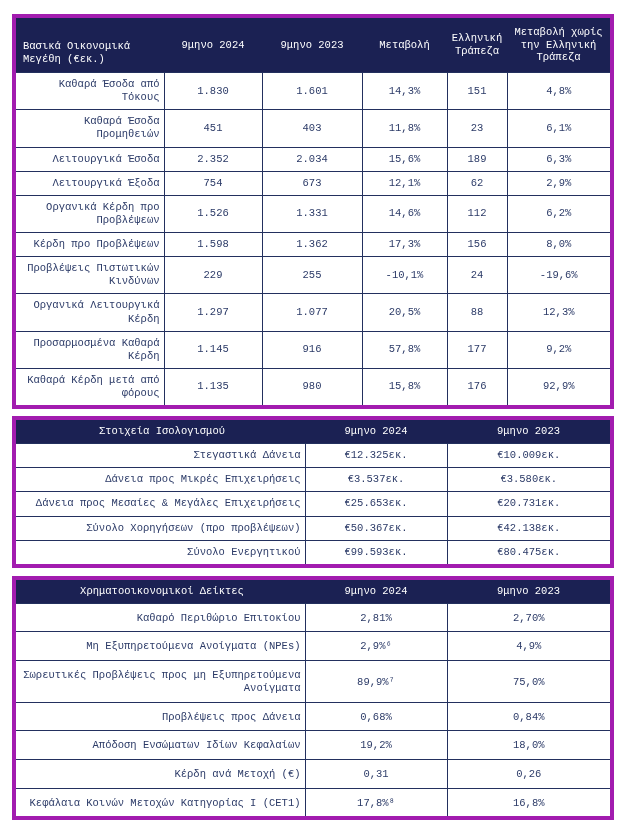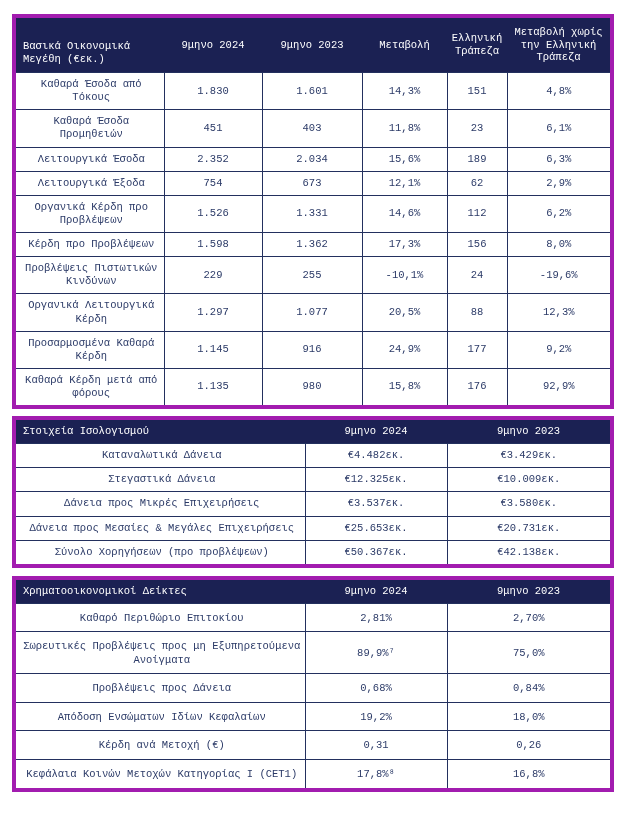--- a/index.html
+++ b/index.html
@@ -32,32 +32,32 @@
   td {
     border:1px solid #23305e;
     font-size:10.5px;
     line-height:1.25;
     color:#2b3a67;
     text-align:center;
     vertical-align:middle;
     padding:5px 6px;
     overflow:hidden;
   }
-  td.lbl { text-align:center; padding-left:7px; padding-right:4px; }
+  td.lbl { text-align:right; padding-left:7px; padding-right:4px; }
 
   
   .t1 { margin-bottom:7px; }
   .t1 th { height:44px; }
   .t1 th.th-label { text-align:left; vertical-align:bottom; padding:4px 4px 6px 7px; }
   .t1 td { height:13px; }
 
   
   .t23 { margin-bottom:8px; }
   .t23 th { height:19px; }
-  .t23 th.th-label { text-align:left; padding-left:7px; }
+  .t23 th.th-label { text-align:center; padding-left:7px; }
   .t2 td { padding-top:5px; padding-bottom:5px; }
   .t3 td { padding-top:8px; padding-bottom:6.5px; }
 </style>
 </head>
 <body>
 
 <div class="page">
 
   <table class="t1">
     <colgroup>
@@ -149,21 +149,21 @@
           <td>1.077</td>
           <td>20,5%</td>
           <td>88</td>
           <td>12,3%</td>
         </tr>
 
         <tr>
           <td class="lbl">Προσαρμοσμένα Καθαρά Κέρδη</td>
           <td>1.145</td>
           <td>916</td>
-          <td>24,9%</td>
+          <td>57,8%</td>
           <td>177</td>
           <td>9,2%</td>
         </tr>
 
         <tr>
           <td class="lbl">Καθαρά Κέρδη μετά από φόρους</td>
           <td>1.135</td>
           <td>980</td>
           <td>15,8%</td>
           <td>176</td>
@@ -180,25 +180,20 @@
     </colgroup>
     <thead>
       <tr>
         <th class="th-label">Στοιχεία Ισολογισμού</th>
         <th>9μηνο 2024</th>
         <th>9μηνο 2023</th>
       </tr>
     </thead>
     <tbody>
 
-        <tr>
-          <td class="lbl">Καταναλωτικά Δάνεια</td>
-          <td>€4.482εκ.</td>
-          <td>€3.429εκ.</td>
-        </tr>
 
         <tr>
           <td class="lbl">Στεγαστικά Δάνεια</td>
           <td>€12.325εκ.</td>
           <td>€10.009εκ.</td>
         </tr>
 
         <tr>
           <td class="lbl">Δάνεια προς Μικρές Επιχειρήσεις</td>
           <td>€3.537εκ.</td>
@@ -211,20 +206,25 @@
           <td>€20.731εκ.</td>
         </tr>
 
         <tr>
           <td class="lbl">Σύνολο Χορηγήσεων (προ προβλέψεων)</td>
           <td>€50.367εκ.</td>
           <td>€42.138εκ.</td>
         </tr>
 
 
+        <tr>
+          <td class="lbl">Σύνολο Ενεργητικού</td>
+          <td>€99.593εκ.</td>
+          <td>€80.475εκ.</td>
+        </tr>
       </tbody>
   </table>
 
   <table class="t23 t3">
     <colgroup>
       <col style="width:291px">
         <col style="width:142px">
         <col style="width:165px">
     </colgroup>
     <thead>
@@ -236,20 +236,25 @@
     </thead>
     <tbody>
 
         <tr>
           <td class="lbl">Καθαρό Περιθώριο Επιτοκίου</td>
           <td>2,81%</td>
           <td>2,70%</td>
         </tr>
 
 
+        <tr>
+          <td class="lbl">Μη Εξυπηρετούμενα Ανοίγματα (NPEs)</td>
+          <td>2,9%⁶</td>
+          <td>4,9%</td>
+        </tr>
 
         <tr>
           <td class="lbl">Σωρευτικές Προβλέψεις προς μη Εξυπηρετούμενα Ανοίγματα</td>
           <td>89,9%⁷</td>
           <td>75,0%</td>
         </tr>
 
         <tr>
           <td class="lbl">Προβλέψεις προς Δάνεια</td>
           <td>0,68%</td>

